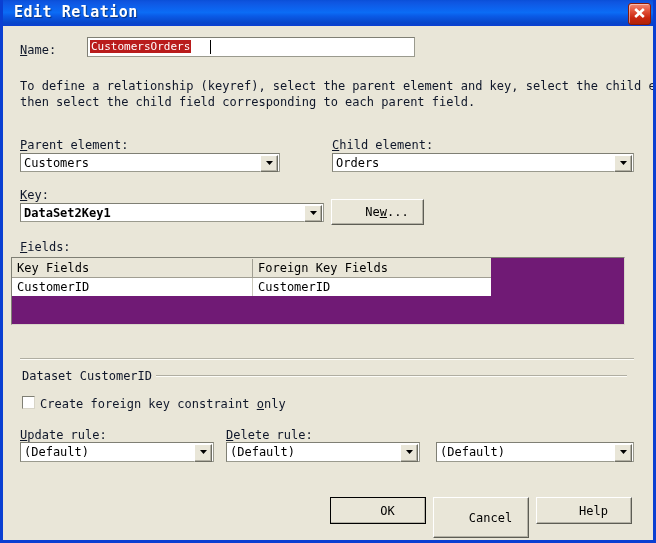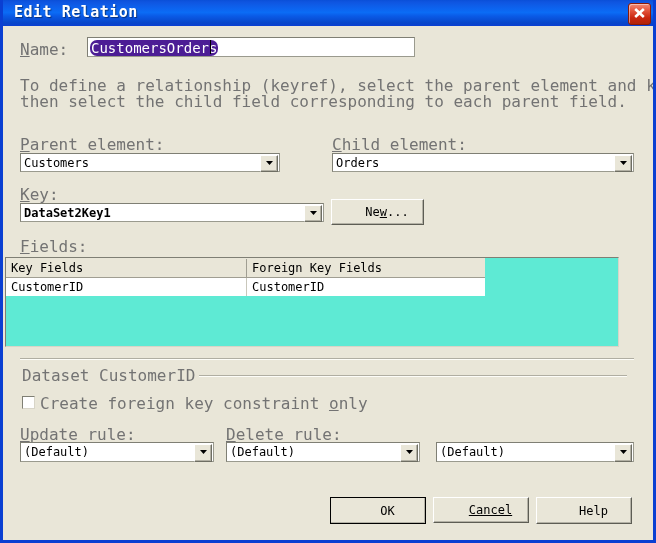--- a/index.html
+++ b/index.html
@@ -56,22 +56,22 @@
     border: 1px solid #8c1a06;
     box-shadow: inset 1px 1px 0 rgba(255,255,255,0.45);
     cursor: pointer;
   }
   #close-button svg { display:block; margin: 2px auto 0 auto; }
 
   
   .lbl {
     position: absolute;
     font-family: "DejaVu Sans Mono", monospace;
-    font-size: 16px;
-    color: #737373;
+    font-size: 12px;
+    color: #0f172a;
     white-space: nowrap;
     line-height: 14px;
   }
   .lbl u { text-decoration: underline; }
 
   .combo {
     position: absolute;
     box-sizing: border-box;
     background: #ffffff;
     border: 1px solid #9a9a8e;
@@ -108,27 +108,26 @@
     box-sizing: border-box;
     background: #ffffff;
     border: 1px solid #9a9a8e;
     border-top-color: #7f7f74;
     border-left-color: #7f7f74;
   }
   .textbox .sel {
     position: absolute;
     left: 2px;
     top: 2px;
-    background: #4c1d95;
+    background: #b91c1c;
     color: #ffffff;
     font-family: "DejaVu Sans Mono", monospace;
-    font-size: 14px;
+    font-size: 11px;
     padding: 0 1px;
     white-space: nowrap;
-    border-radius: 7px;
   }
   .textbox .caret {
     position: absolute;
     top: 2px;
     width: 1px;
     height: 14px;
     background: #000;
   }
 
   .btn {
@@ -158,26 +157,26 @@
     border-right-color: #5d5d54;
     border-bottom-color: #5d5d54;
   }
   .btn.default .inner {
     display:block;
   }
 
   
   #grid {
     position: absolute;
-    left: 2px;
+    left: 8px;
     top: 257px;
     width: 614px;
-    height: 90px;
-    box-sizing: border-box;
-    background: #5eead4;
+    height: 68px;
+    box-sizing: border-box;
+    background: #701a75;
     border: 1px solid #7f7f74;
     border-right-color: #d8d5c8;
     border-bottom-color: #d8d5c8;
     overflow: hidden;
   }
   #grid-head {
     position: absolute;
     left: 0; top: 0;
     width: 479px;
     height: 20px;
@@ -352,20 +351,20 @@
     <span class="arrowbox" style="height:16px;">
       <svg width="7" height="4" viewBox="0 0 7 4">
         <polygon points="0,0 7,0 3.5,4" fill="#000"></polygon>
       </svg>
     </span>
   </div>
 
   <div class="btn default" style="left:327px; top:497px; width:96px; height:27px;">
     <span class="inner">OK</span>
   </div>
-  <div class="btn" style="left:430px; top:497px; width:96px; height:26px;text-decoration:underline;">
+  <div class="btn" style="left:430px; top:497px; width:96px; height:41px;">
     <span>Cancel</span>
   </div>
   <div class="btn" style="left:533px; top:497px; width:96px; height:27px;">
     <span>Help</span>
   </div>
 
 </div>
 
 </body></html>

